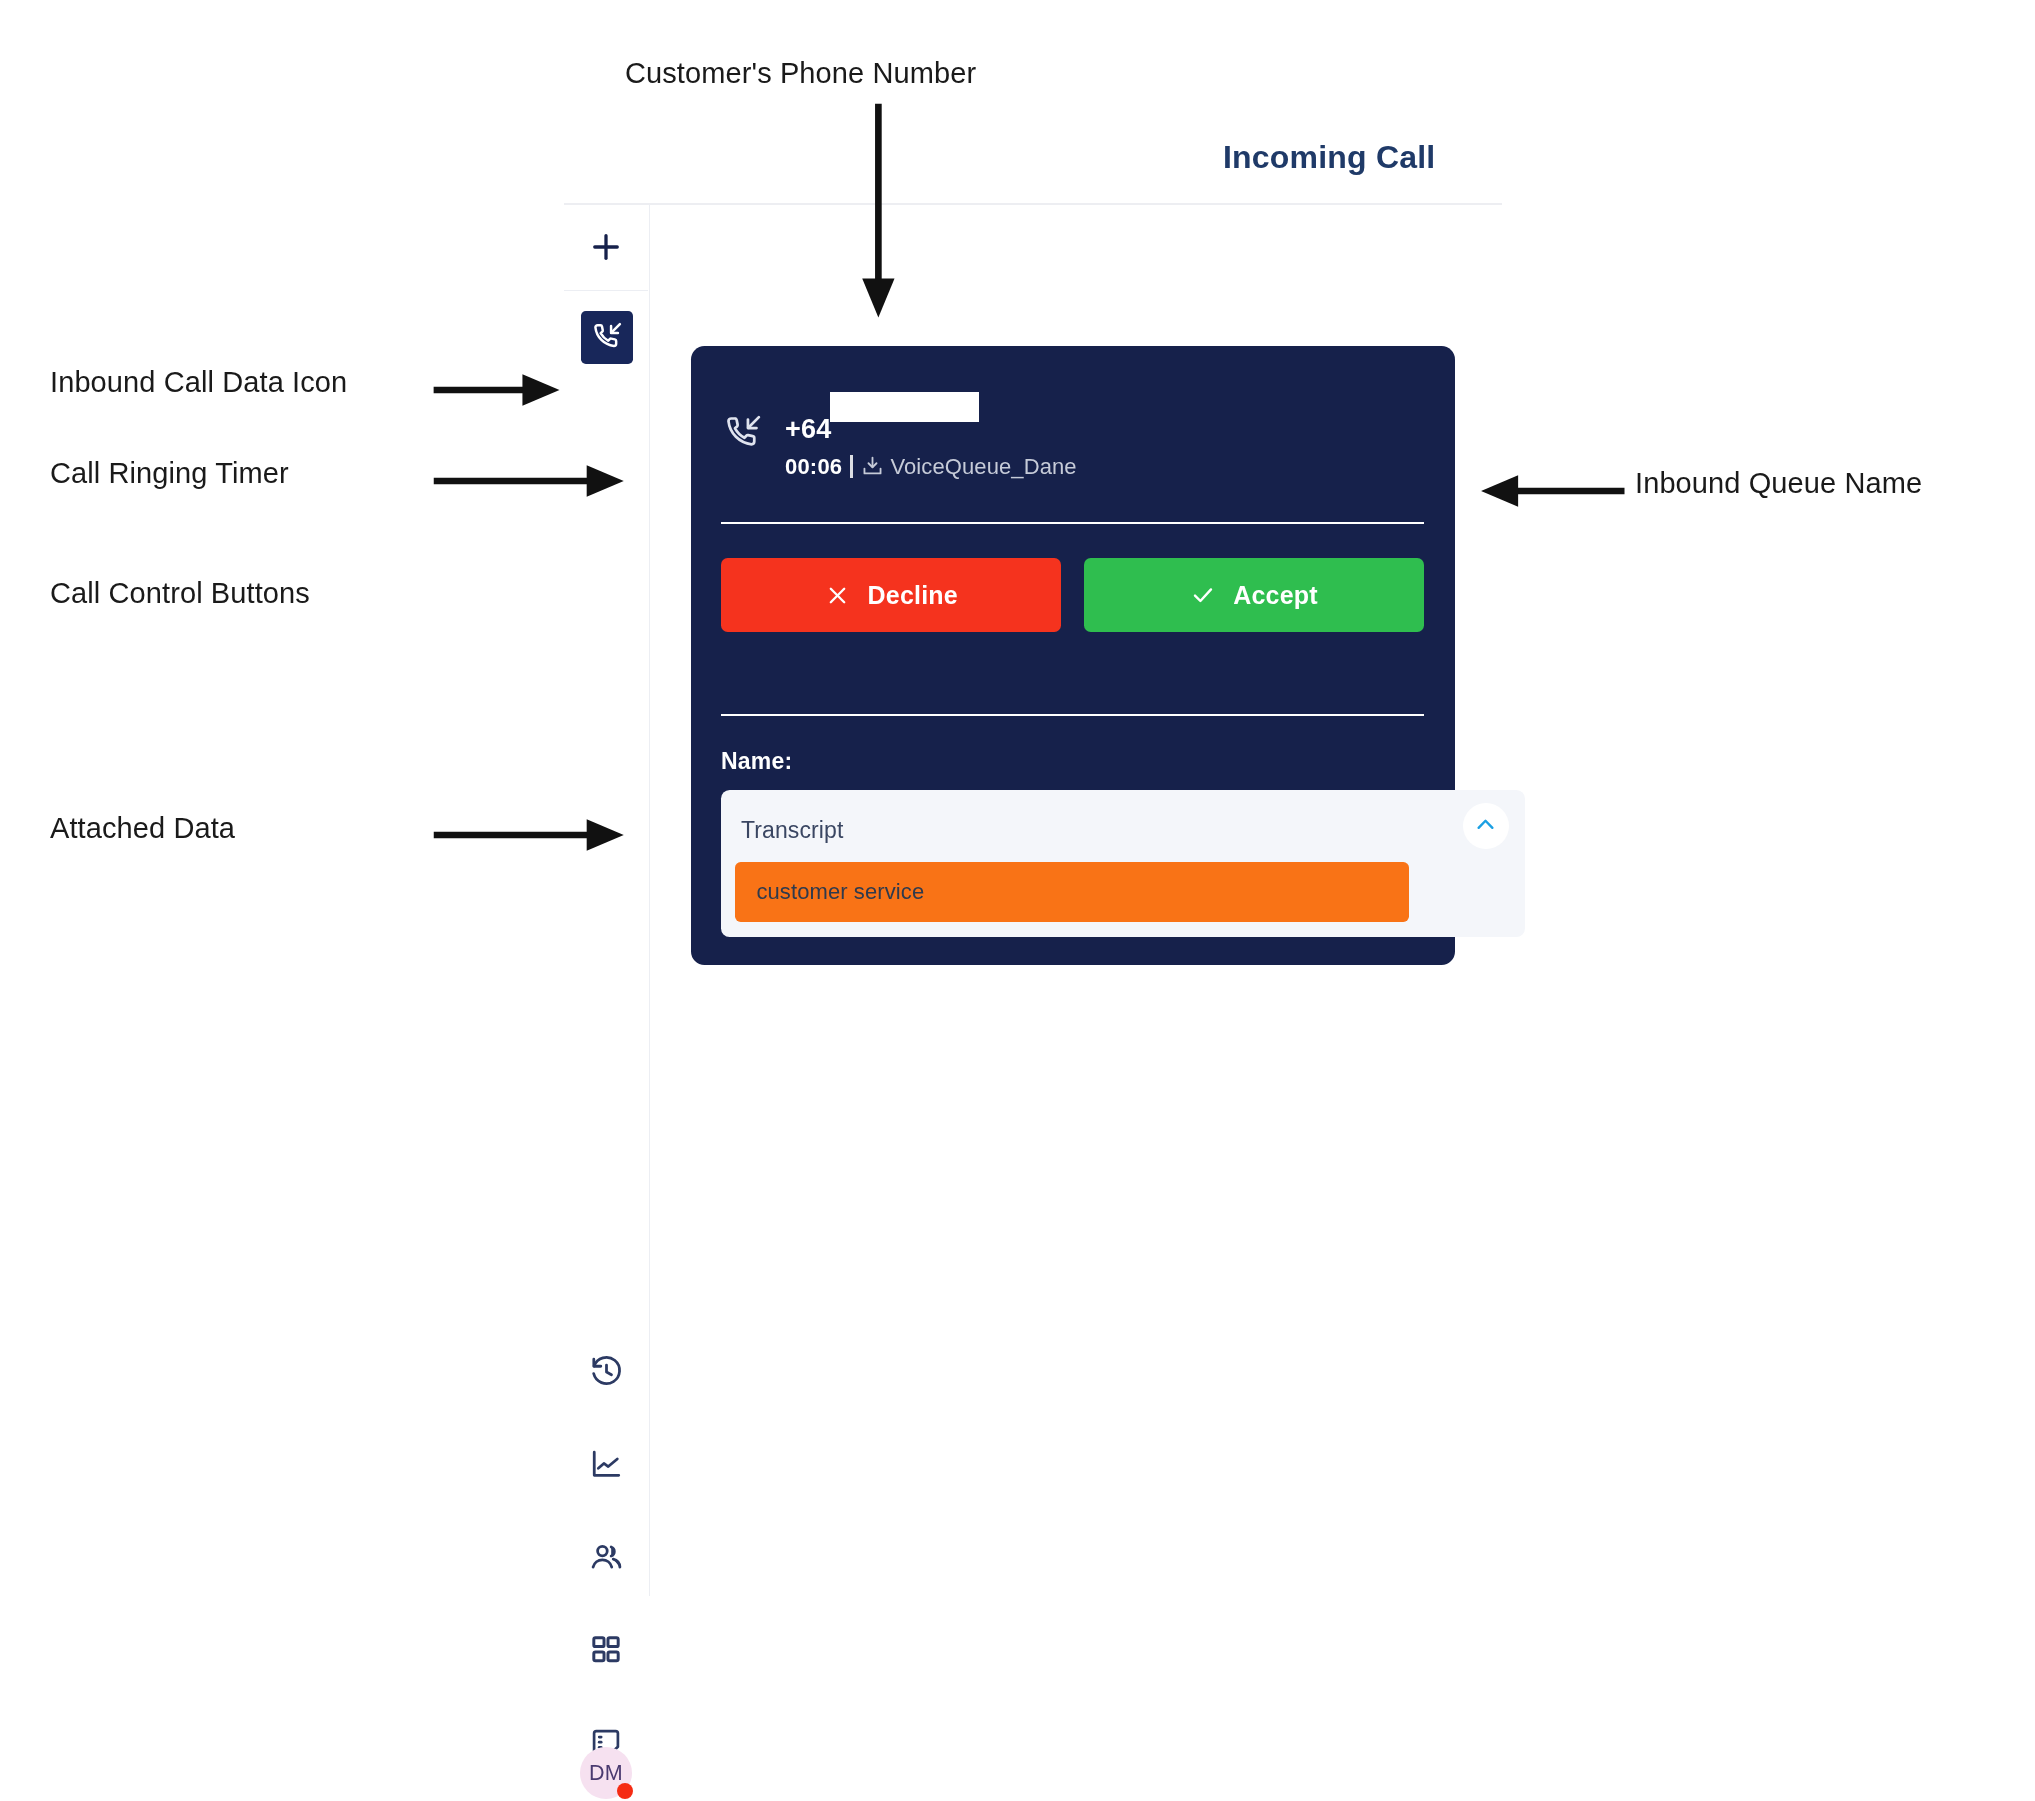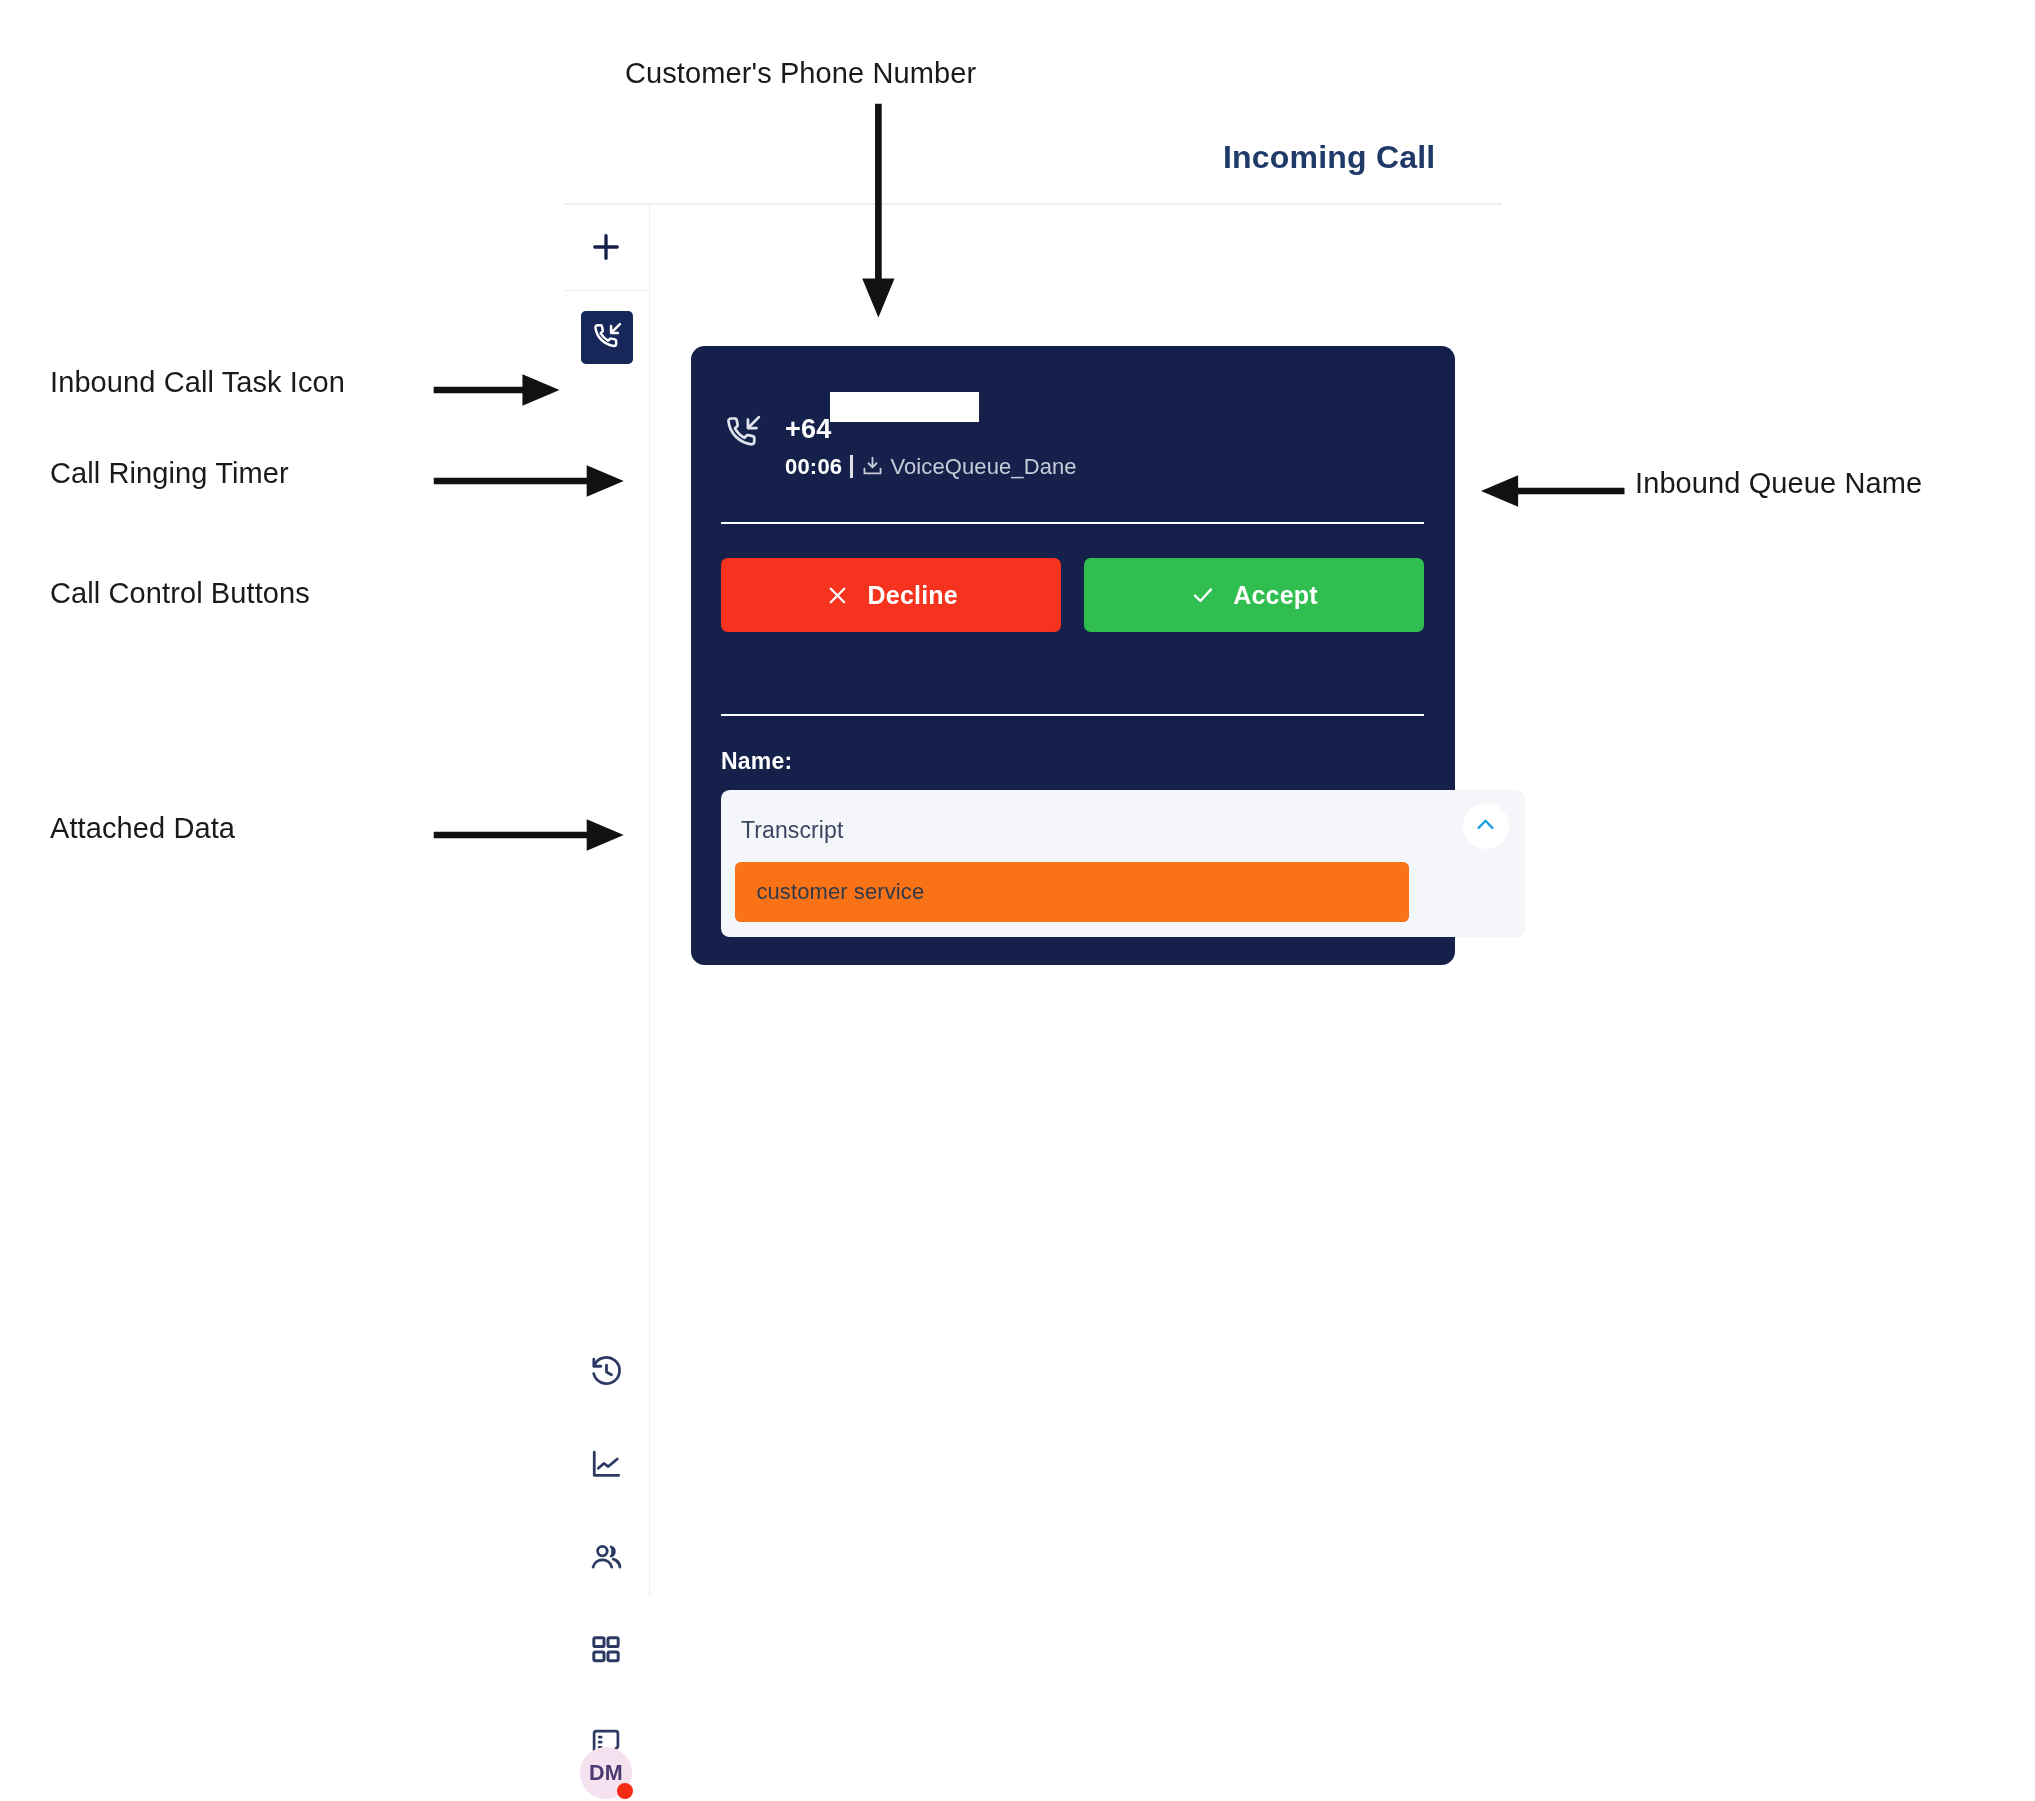--- a/index.html
+++ b/index.html
@@ -126,21 +126,21 @@
   .avatar {
     position: relative;
     width: 52px;
     height: 52px;
     border-radius: 50%;
     background: #f6e1f0;
     display: flex;
     align-items: center;
     justify-content: center;
     font-size: 21.5px;
-    font-weight: 700;
+    font-weight: 400;
     color: #4a3a70;
     letter-spacing: 0.2px;
   }
   .avatar-dot {
     position: absolute;
     right: -1px;
     bottom: 0px;
     width: 16px;
     height: 16px;
     border-radius: 50%;
@@ -535,21 +535,21 @@
   </div>
 
   <div class="anno-label" style="left:625px; top:57px;">Customer's Phone Number</div>
   <div class="anno-arrow" style="left:857px; top:103px;">
     <svg width="57" height="220" viewBox="0 0 120 460">
       <line x1="45" y1="0" x2="45" y2="390" stroke="#111111" stroke-width="14"></line>
       <polygon points="45,450 11,368 79,368" fill="#111111"></polygon>
     </svg>
   </div>
 
-  <div class="anno-label" style="left:50px; top:366px;">Inbound Call Task Icon</div>
+  <div class="anno-label" style="left:50px; top:366px;">Inbound Call Data Icon</div>
   <div class="anno-arrow" style="left:433px; top:371px;">
     <svg width="139" height="38" viewBox="0 0 290 80">
       <line x1="0" y1="40" x2="205" y2="40" stroke="#111111" stroke-width="14"></line>
       <polygon points="265,40 187,7 187,73" fill="#111111"></polygon>
     </svg>
   </div>
 
   <div class="anno-label" style="left:50px; top:457px;">Call Ringing Timer</div>
   <div class="anno-arrow" style="left:433px; top:462px;">
     <svg width="201" height="38" viewBox="0 0 420 80">

